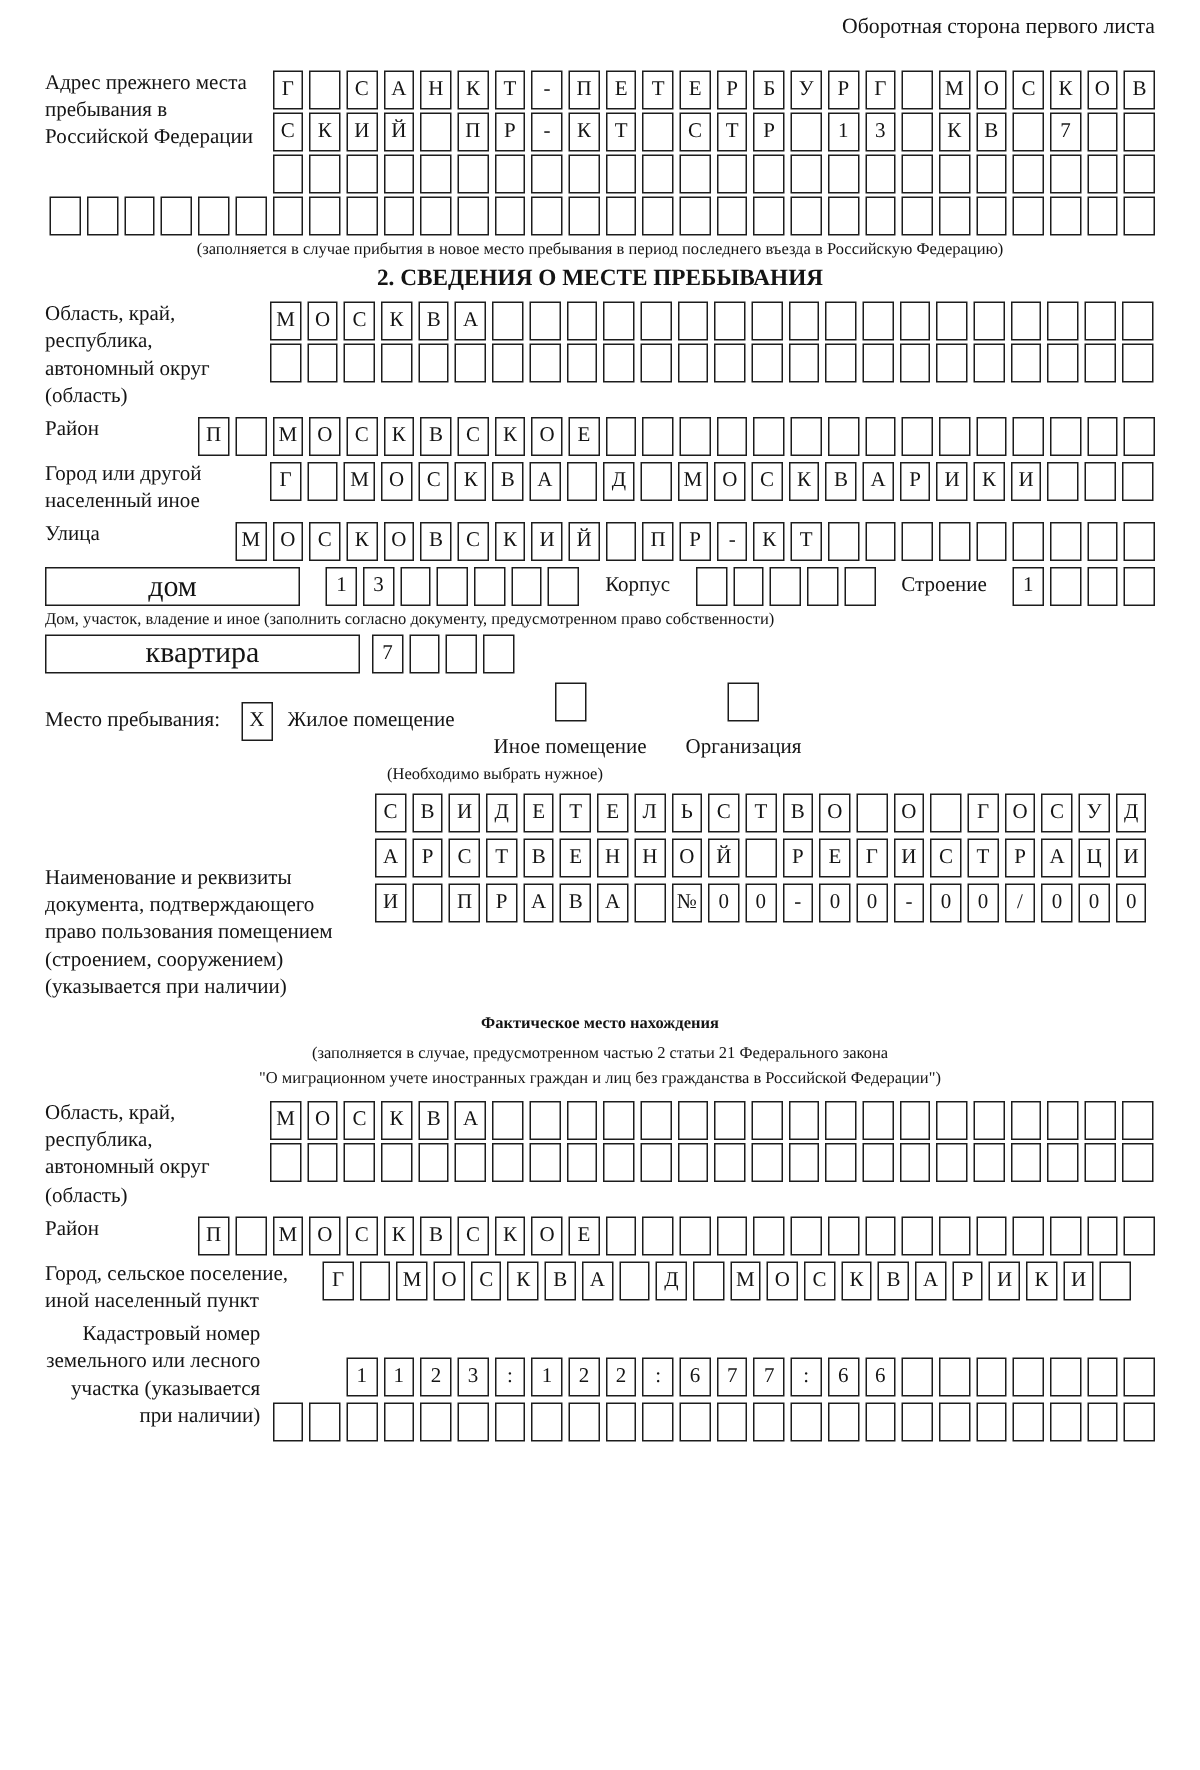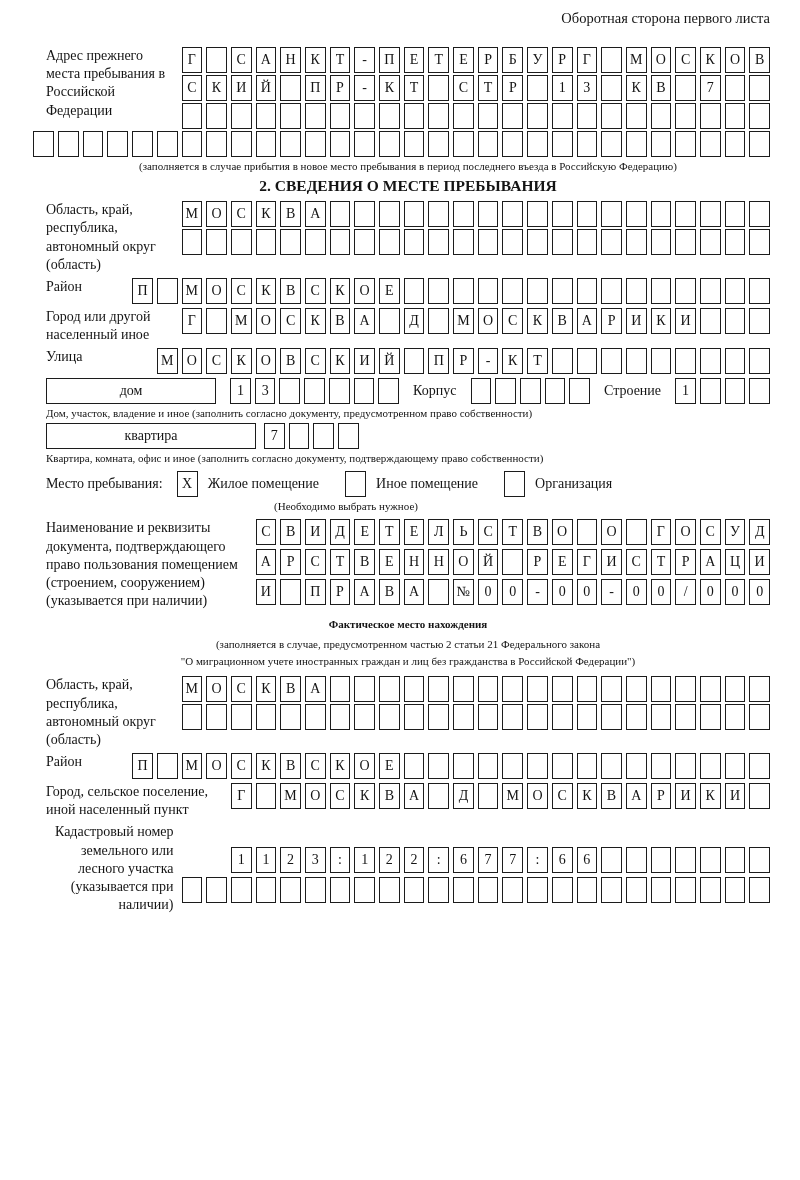--- a/index.html
+++ b/index.html
@@ -2,21 +2,21 @@
 <html><head>
 <meta charset="utf-8">
 <style>
   * { margin:0; padding:0; box-sizing:border-box; }
   html,body { background:#ffffff; }
   body {
     width:800px; height:1180px; overflow:hidden;
     font-family:"Liberation Serif", serif;
     color:#141414; font-size:14px;
   }
-  .page { padding:10px 30px 0 46px; width:800px; }
+  .page { padding:10px 30px 0 30px; width:800px; }
 
   .side-note { text-align:right; font-size:14.5px; margin-bottom:20px; }
 
   .field { display:flex; align-items:flex-start; margin-bottom:4px; }
   .lbl { flex:1 1 auto; padding-right:8px; line-height:1.3; }
   .rows { display:flex; flex-direction:column; gap:2px; }
 
   .cellrow { display:flex; gap:4px; justify-content:flex-end; }
   .cell {
     flex:0 0 20.7px; width:20.7px; height:26px;
@@ -28,35 +28,35 @@
 
   .caption { font-size:11px; line-height:1.3; }
   .center { text-align:center; }
   .bold { font-weight:bold; }
   .sec-title { font-size:15.5px; margin:4px 0 6px 0; }
   .sub-title { font-size:11px; margin:8px 0 6px 0; }
 
   .wbox {
     height:26px; border:1.8px solid #1c1c1c;
     display:flex; align-items:center; justify-content:center;
-    font-size:14px; background:#fff;
+    font-size:20px; background:#fff;
   }
   .houserow { display:flex; align-items:center; justify-content:space-between; margin-bottom:2px; }
   .inline-lbl { white-space:nowrap; }
 
   .aptrow { display:flex; align-items:center; gap:8px; margin:2px 0 2px 0; }
 
   .stayrow { display:flex; align-items:center; margin-top:6px; }
   .chk {
     width:21px; height:26px; border:1.8px solid #1c1c1c;
     display:flex; align-items:center; justify-content:center;
     font-size:14px; background:#fff;
   }
   .opt { display:flex; align-items:center; gap:10px; margin-left:14px; }
-  .opt + .opt { margin-left:26px; }
+  .opt + .opt { margin-left:26px;flex-direction:column; }
   .stay-note { margin:2px 0 6px 150px; width:300px; }
 
   .cap2 { line-height:1.55; margin-bottom:6px; }
 
   .bottom { margin-left:333px; width:420px; display:flex; flex-direction:column; align-items:center; margin-top:6px; }
   .markbox { width:357px; height:175px; border:2px solid #1c1c1c; background:#fff; }
   .mark-caption { margin-top:3px; width:420px; line-height:1.35; font-size:13.8px; }
 
   .mb2{margin-bottom:2px;} .mb4{margin-bottom:4px;} .mb6{margin-bottom:6px;}
 </style>
@@ -368,41 +368,40 @@
 
   <div class="aptrow">
     <div class="wbox" style="width:210px;">квартира</div>
     <div class="cellrow">
         <div class="cell">7</div>
         <div class="cell"></div>
         <div class="cell"></div>
         <div class="cell"></div>
       </div>
   </div>
-  <div class="caption mb2">Квартира, комната, офис и иное (заполнить согласно документу, подтверждающему право собственности)</div>
 
   <div class="stayrow">
     <span>Место пребывания:</span>
     <div class="opt">
       <div class="chk">X</div>
       <span>Жилое помещение</span>
     </div>
     <div class="opt">
       <div class="chk"></div>
       <span>Иное помещение</span>
     </div>
     <div class="opt">
       <div class="chk"></div>
       <span>Организация</span>
     </div>
   </div>
   <div class="caption center stay-note">(Необходимо выбрать нужное)</div>
 
   <div class="field mb6">
-    <div class="lbl" style="max-width:220px;">Наименование и реквизиты документа, подтверждающего право пользования помещением (строением, сооружением) (указывается при наличии)</div>
+    <div class="lbl" style="max-width:220px;margin-top:48px;">Наименование и реквизиты документа, подтверждающего право пользования помещением (строением, сооружением) (указывается при наличии)</div>
     <div class="rows" style="gap:4px;">
       <div class="cellrow">
           <div class="cell">С</div>
           <div class="cell">В</div>
           <div class="cell">И</div>
           <div class="cell">Д</div>
           <div class="cell">Е</div>
           <div class="cell">Т</div>
           <div class="cell">Е</div>
           <div class="cell">Л</div>

